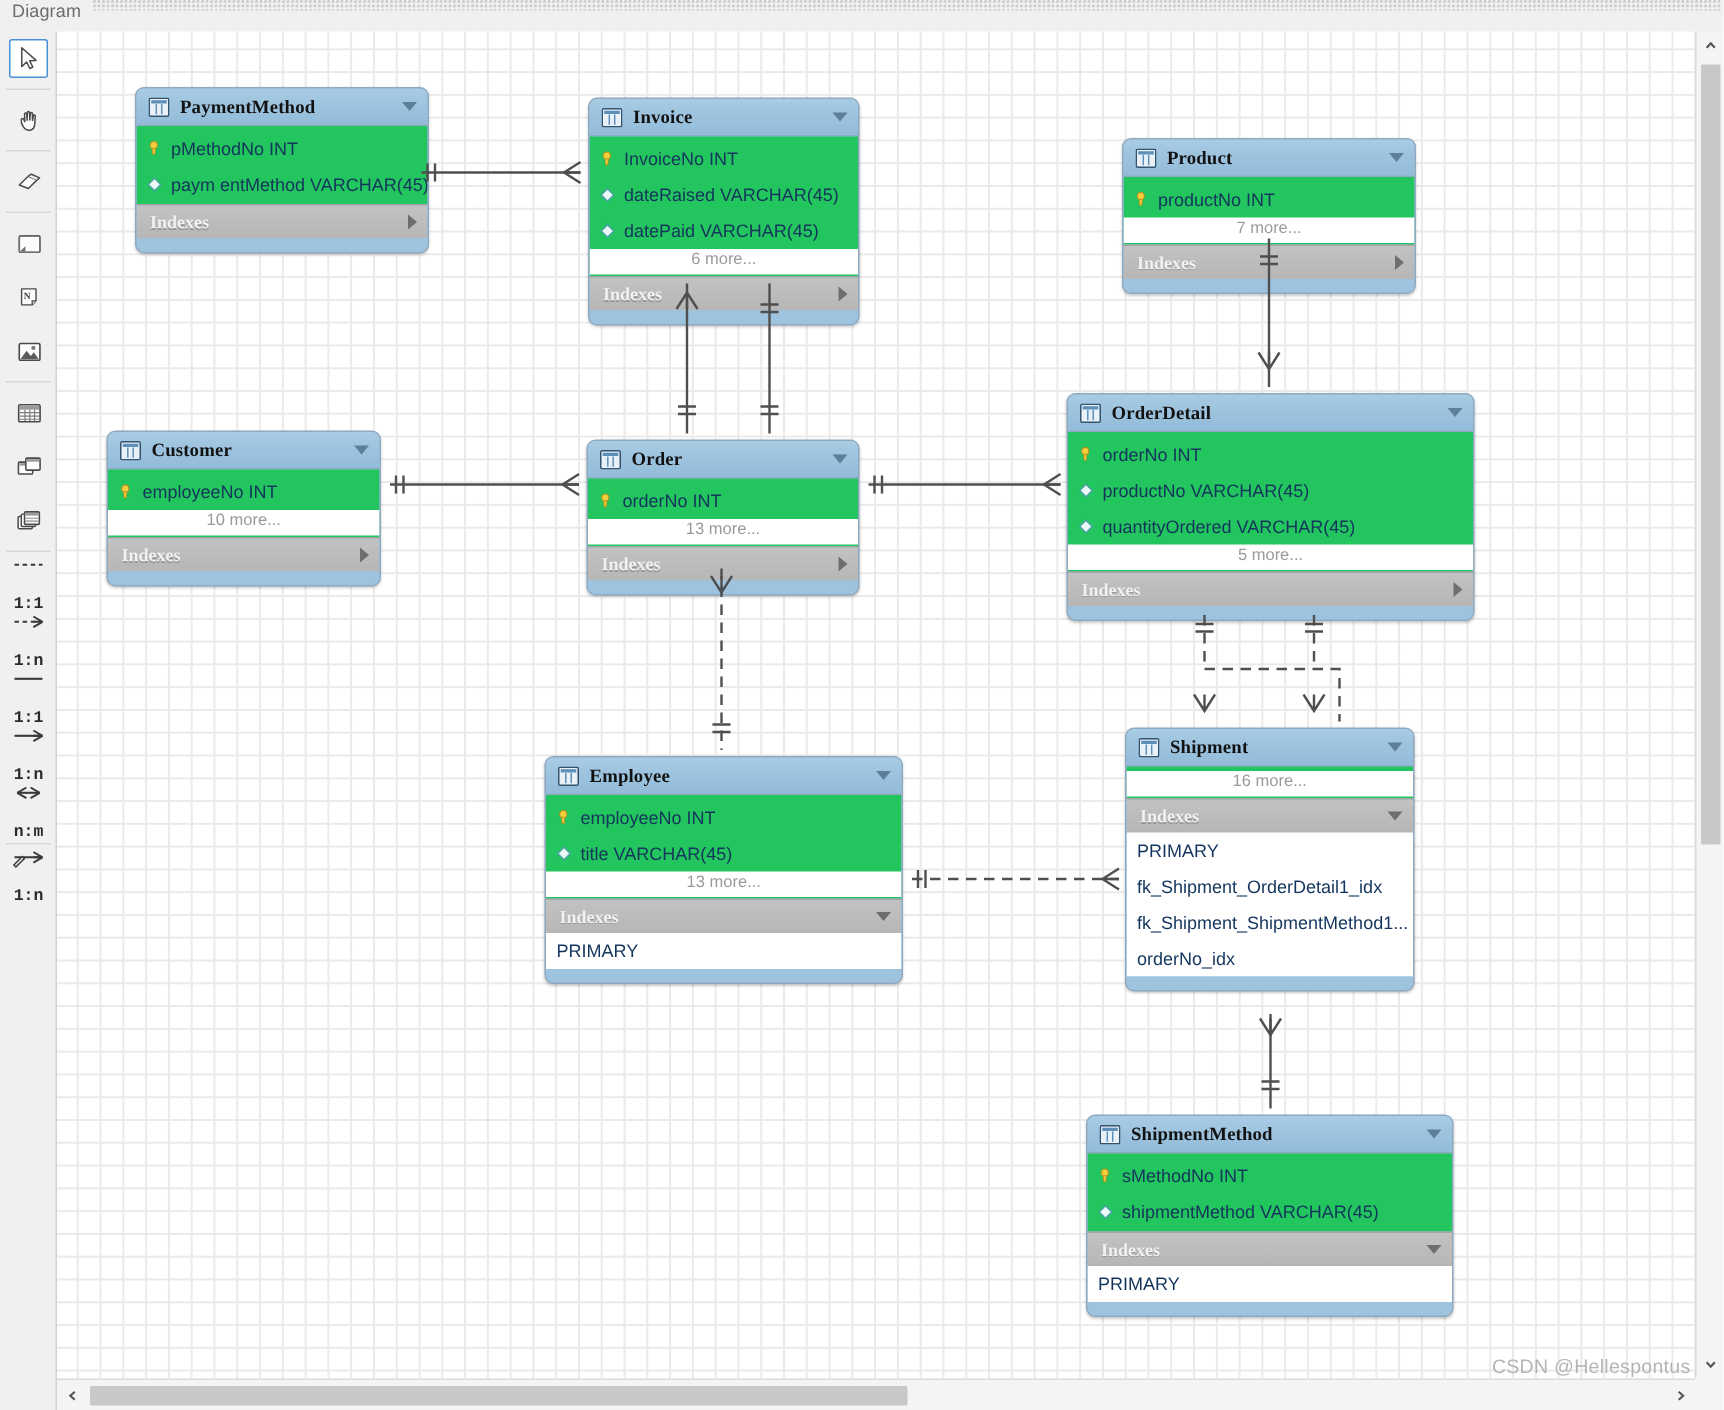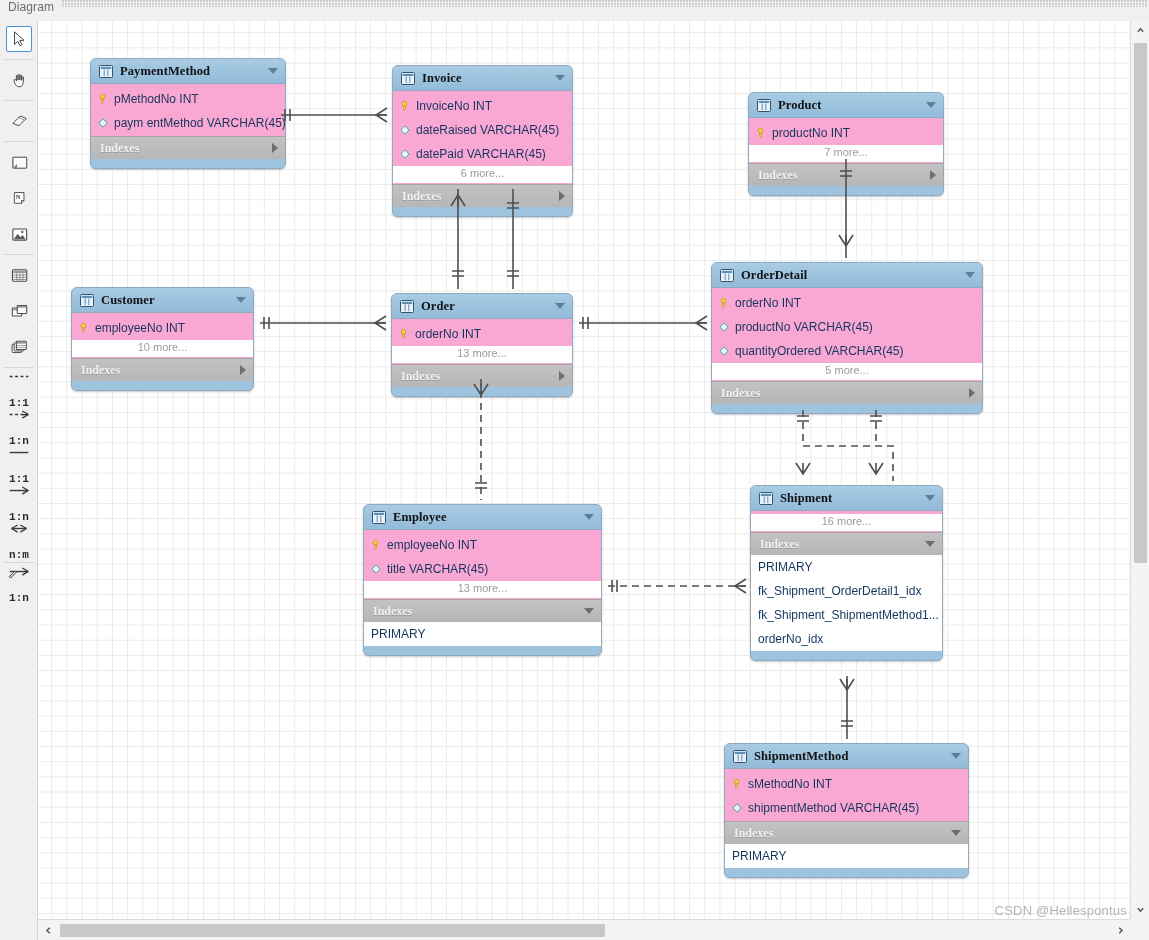--- a/index.html
+++ b/index.html
@@ -99,21 +99,21 @@
     width: 0; height: 0; flex: 0 0 auto;
     border-left: 5.5px solid transparent; border-right: 5.5px solid transparent;
     border-top: 6.5px solid #5d7f99;
   }
   .caret.grey { border-top-color: #6e6e6e; }
   .caret.right {
     border: none;
     border-top: 5.5px solid transparent; border-bottom: 5.5px solid transparent;
     border-left: 6.5px solid #6e6e6e;
   }
-  .cols { background: #f9a8d4; padding: 3px 0 1px 0; }
+  .cols { background: #22c55e; padding: 3px 0 1px 0; }
   .col {
     display: flex; align-items: center; height: 24px;
     padding: 0 6px 0 7px; font-size: 12px; color: #14355c;
     white-space: nowrap;
   }
   .col .gi { width: 13px; flex: 0 0 auto; margin-right: 3px; display: flex; align-items: center; }
   .more {
     text-align: center; font-size: 11px; color: #9a9a9a;
     padding: 1px 0 4px 0; background: #fff; font-style: normal;
   }

